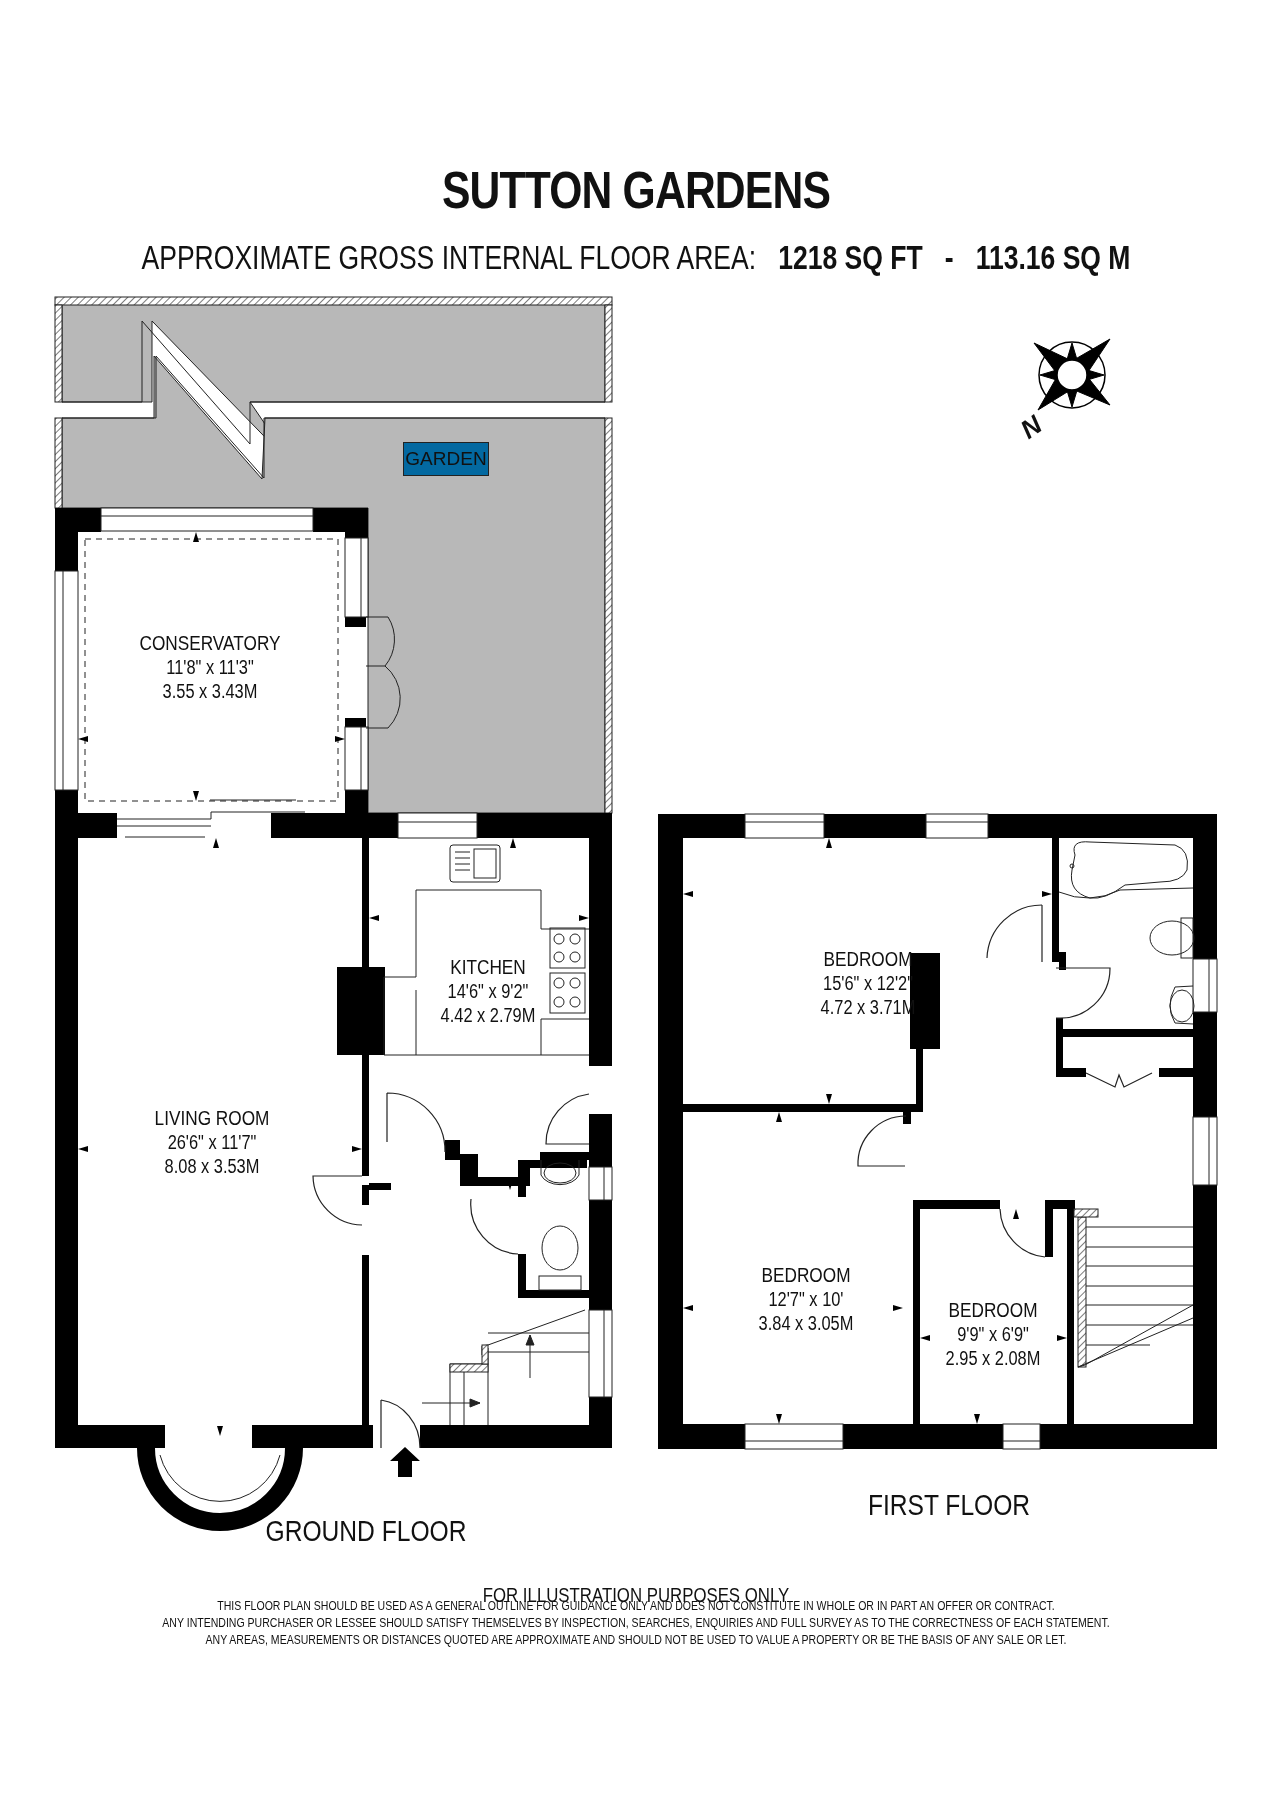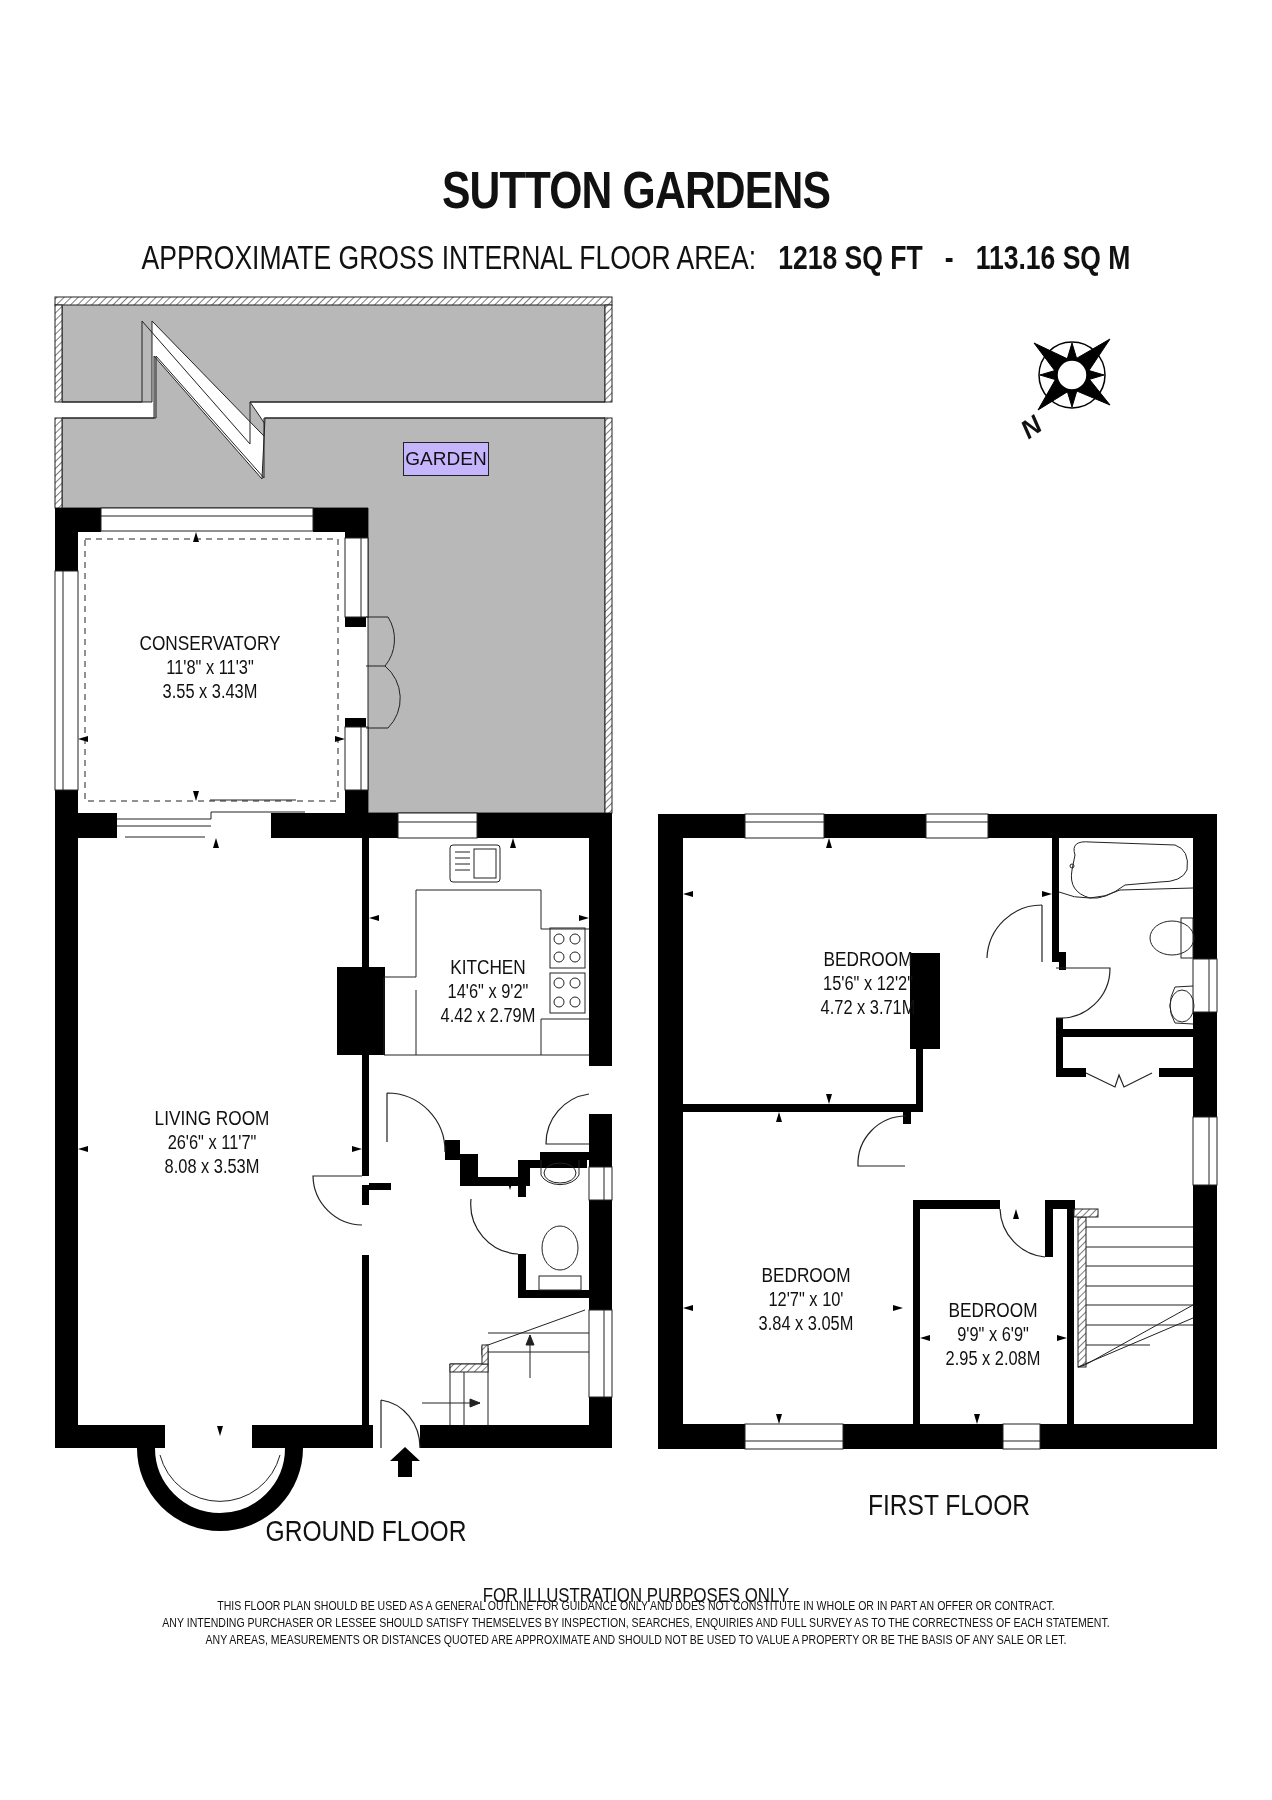--- a/index.html
+++ b/index.html
@@ -8,21 +8,21 @@
   .txt { position:absolute; white-space:nowrap; transform-origin:center; }
   #title { top:160px; left:636px; font-size:52px; font-weight:bold; letter-spacing:-1px;
            transform:translateX(-50%) scaleX(0.82); }
   #subtitle { top:238px; left:636px; font-size:34px; transform:translateX(-50%) scaleX(0.78); }
   #subtitle b { font-weight:bold; }
   svg#plan { position:absolute; left:0; top:0; width:1272px; height:1800px; }
   .room { position:absolute; text-align:center; font-size:20px; line-height:24px;
           transform:translateX(-50%) scaleX(0.82); }
   .room .name { font-size:21px; }
   .garden-label { position:absolute; left:403px; top:442px; width:84px; height:32px;
-                  border:1px solid #222; background:#c4b5fd; font-size:19px; line-height:32px;
+                  border:1px solid #222; background:#0369a1; font-size:19px; line-height:32px;
                   text-align:center; }
   .floor-label { position:absolute; font-size:30px; transform:translateX(-50%) scaleX(0.82); }
   #illus { top:1583px; left:636px; font-size:21px; transform:translateX(-50%) scaleX(0.8); }
   .disc { left:636px; font-size:13.5px; transform:translateX(-50%) scaleX(0.78); }
   .compass-n { position:absolute; left:1022px; top:412px; font-size:26px; font-weight:bold;
                font-style:italic; transform:rotate(-35deg); }
 </style>
 </head>
 <body>
 

